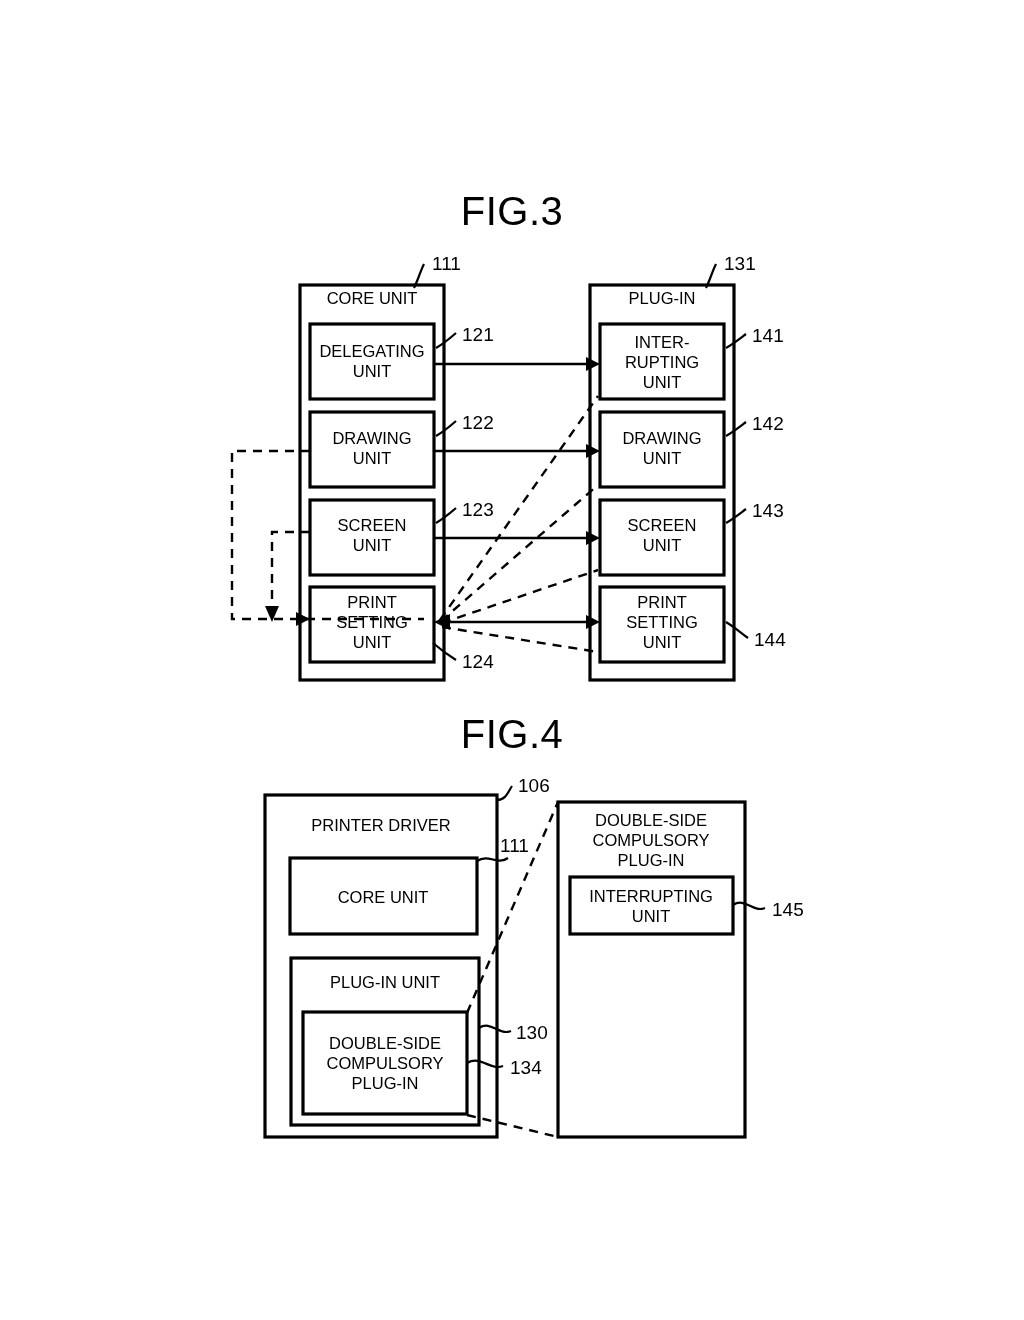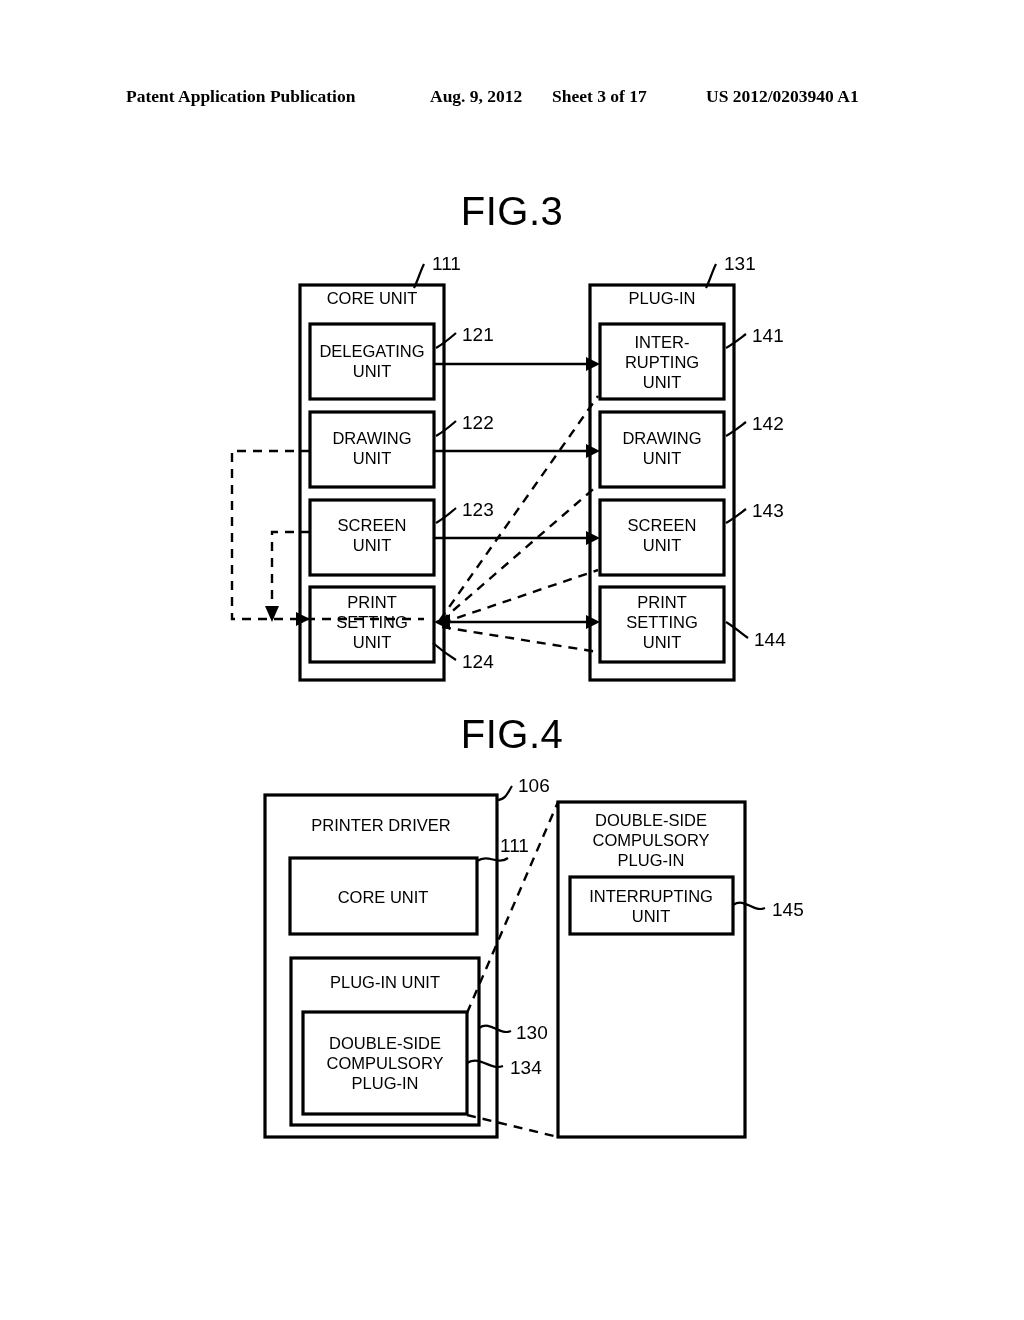--- a/index.html
+++ b/index.html
@@ -52,26 +52,20 @@
   .innerbox { fill: #ffffff; stroke: #000; stroke-width: 3.2; }
   .solidline { stroke: #000; stroke-width: 2.6; fill: none; }
   .dashline  { stroke: #000; stroke-width: 2.4; fill: none; stroke-dasharray: 9 7; }
   .leader    { stroke: #000; stroke-width: 2.2; fill: none; }
 </style>
 </head>
 <body>
 
 <div id="page">
 
-  <div class="hdr">
-    <span class="h-pub">Patent Application Publication</span>
-    <span class="h-date">Aug. 9, 2012</span>
-    <span class="h-sheet">Sheet 3 of 17</span>
-    <span class="h-num">US 2012/0203940 A1</span>
-  </div>
 
   <svg class="fig" width="1024" height="1320">
 
     <text class="fig-title" x="512" y="225" text-anchor="middle">FIG.3</text>
 
     <rect class="outerbox" x="300" y="285" width="144" height="395"></rect>
     <text class="boxlabel" x="372" y="304" text-anchor="middle">CORE UNIT</text>
 
     <path class="leader" d="M 414 288 C 418 280 420 272 424 264"></path>
     <text class="reflabel" x="432" y="270">111</text>

